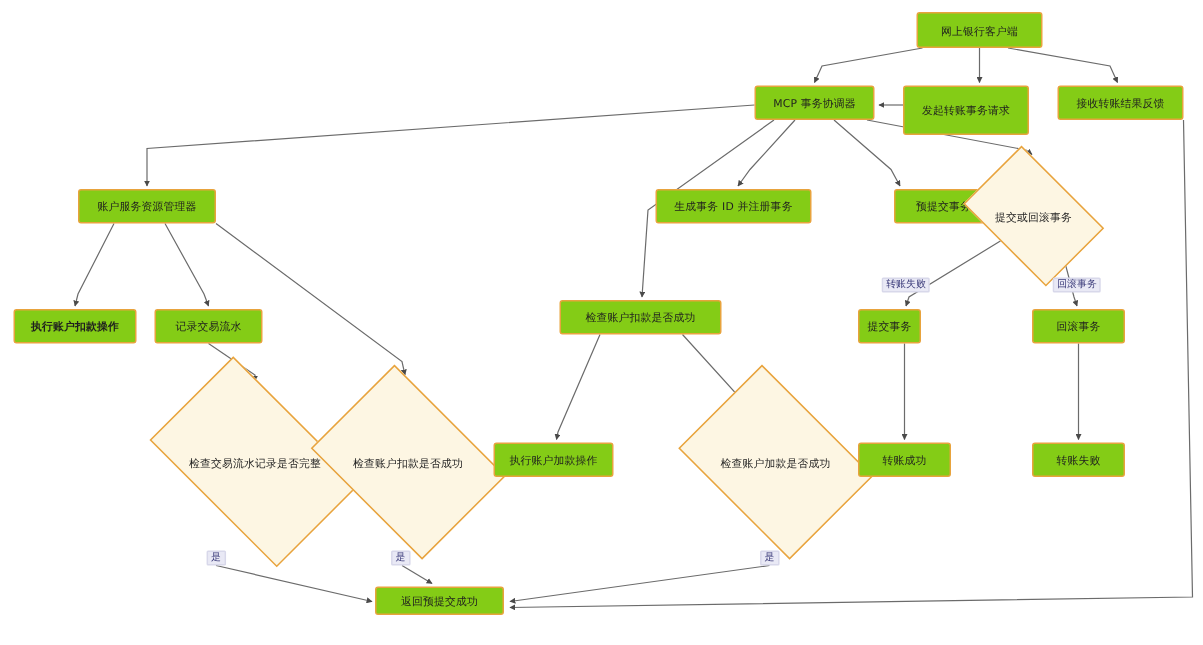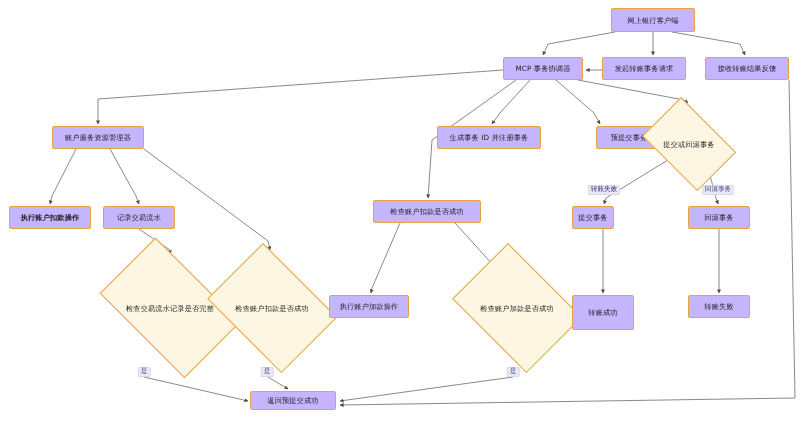--- a/index.html
+++ b/index.html
@@ -31,21 +31,21 @@
     display: flex;
     align-items: center;
     justify-content: center;
     text-align: center;
     font-size: 7.2px;
     line-height: 1.25;
     color: #1f1f1f;
     letter-spacing: 0.15px;
   }
   .node.rect {
-    background: #c4b5fd;
+    background: #84cc16;
     border: 1px solid #e8a33d;
     border-radius: 2px;
   }
   .node.rect .node-label {
     padding: 0 4px;
     white-space: nowrap;
   }
   .node.diamond {
     background: transparent;
     border: none;
@@ -118,21 +118,21 @@
       </g>
   </svg>
 
   <div id="node-layer">
       <div class="node rect" style="left: 611px; top: 8px; width: 84px; height: 24px;">
         <span class="node-label">网上银行客户端</span>
       </div>
       <div class="node rect" style="left: 503px; top: 57px; width: 80px; height: 23px;">
         <span class="node-label">MCP 事务协调器</span>
       </div>
-      <div class="node rect" style="left: 602px; top: 57px; width: 84px; height: 23px;">
+      <div class="node rect" style="left: 602px; top: 57px; width: 84px; height: 33px;">
         <span class="node-label">发起转账事务请求</span>
       </div>
       <div class="node rect" style="left: 705px; top: 57px; width: 84px; height: 23px;">
         <span class="node-label">接收转账结果反馈</span>
       </div>
       <div class="node rect" style="left: 52px; top: 126px; width: 92px; height: 23px;">
         <span class="node-label">账户服务资源管理器</span>
       </div>
       <div class="node rect" style="left: 437px; top: 126px; width: 104px; height: 23px;">
         <span class="node-label">生成事务 ID 并注册事务</span>
@@ -167,21 +167,21 @@
         <div class="dia-shape"></div>
         <span class="node-label">检查账户扣款是否成功</span>
       </div>
       <div class="node rect" style="left: 329px; top: 295px; width: 80px; height: 23px;">
         <span class="node-label">执行账户加款操作</span>
       </div>
       <div class="node diamond" style="left: 443px; top: 252px; width: 148px; height: 112px;">
         <div class="dia-shape"></div>
         <span class="node-label">检查账户加款是否成功</span>
       </div>
-      <div class="node rect" style="left: 572px; top: 295px; width: 62px; height: 35px;">
+      <div class="node rect" style="left: 572px; top: 295px; width: 62px; height: 23px;">
         <span class="node-label">转账成功</span>
       </div>
       <div class="node rect" style="left: 688px; top: 295px; width: 62px; height: 23px;">
         <span class="node-label">转账失败</span>
       </div>
       <div class="node rect" style="left: 250px; top: 391px; width: 86px; height: 19px;">
         <span class="node-label">返回预提交成功</span>
       </div>
     </div>
   <div id="label-layer">

